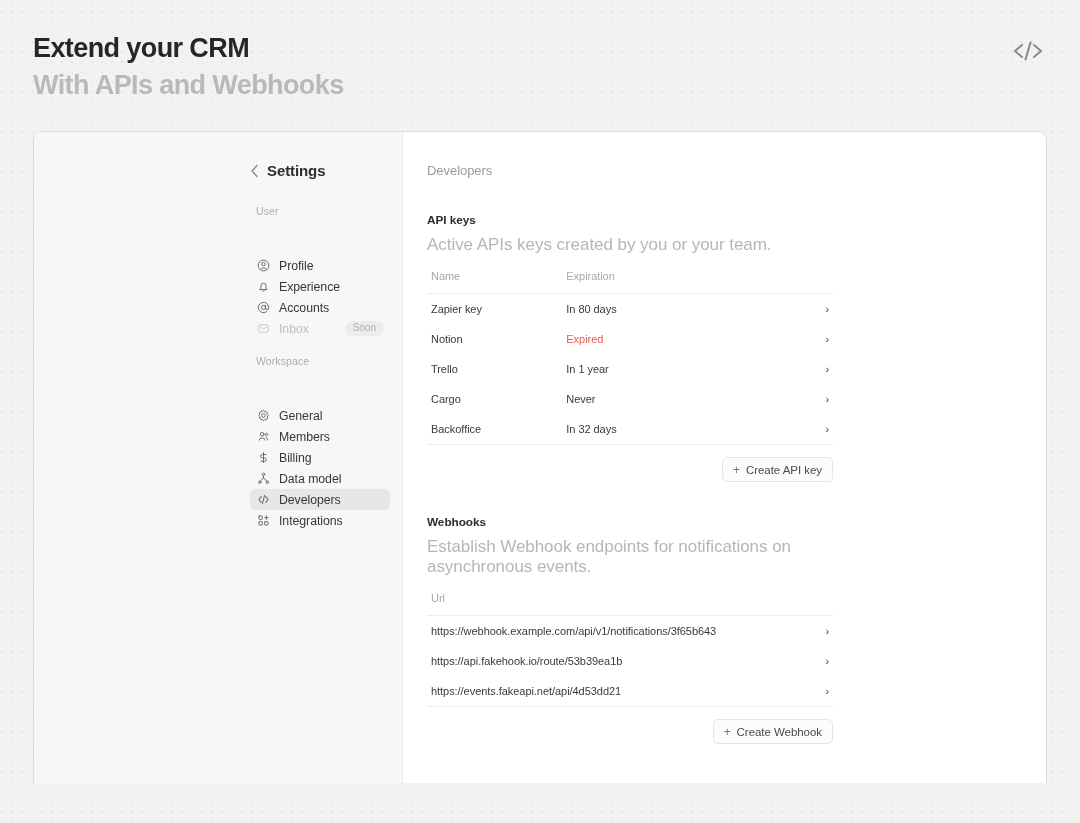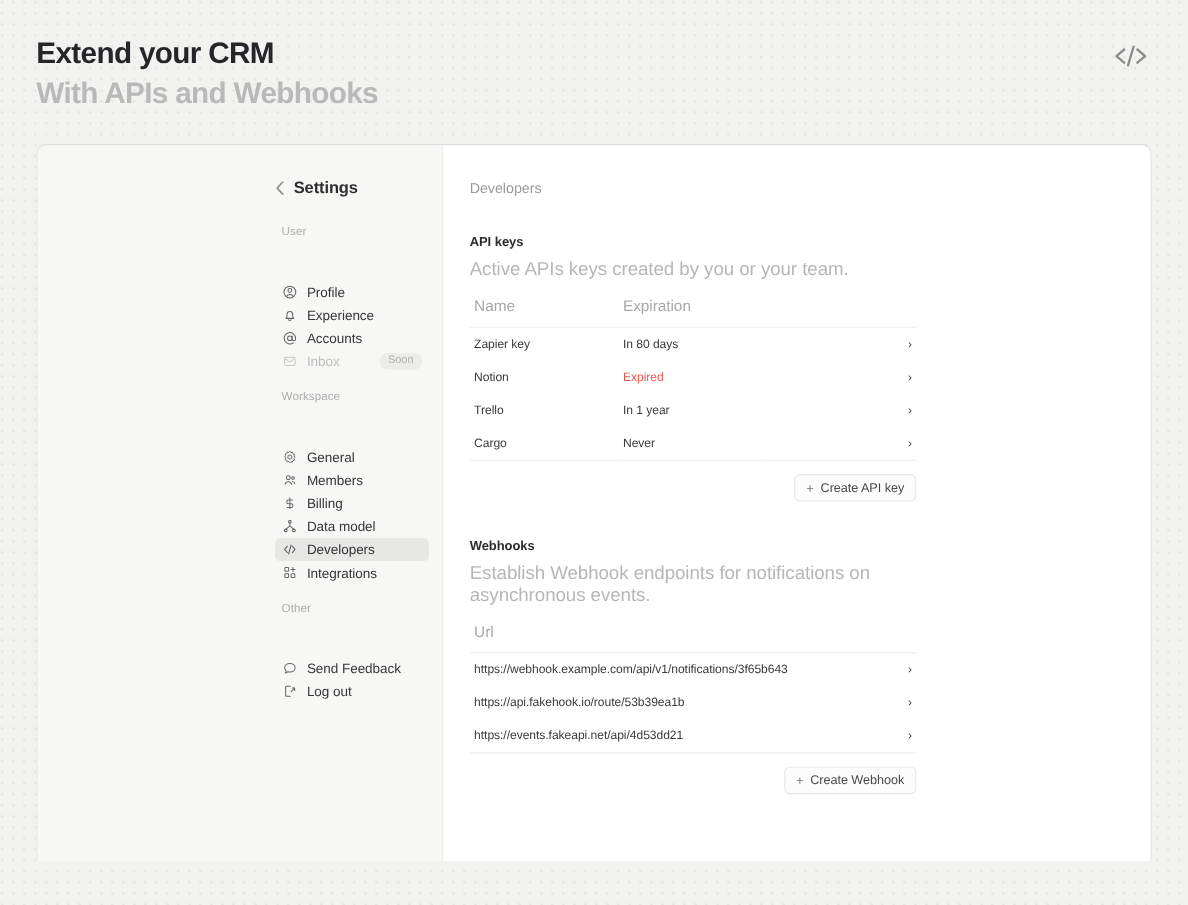--- a/index.html
+++ b/index.html
@@ -194,21 +194,21 @@
     letter-spacing: -0.05px;
   }
 
   table.data {
     width: 406px;
     border-collapse: collapse;
     table-layout: fixed;
   }
   table.data th {
     text-align: left;
-    font-size: 14px;
+    font-size: 11px;
     font-weight: normal;
     color: #a8a8a8;
     padding: 0 4px 11px 4px;
     border-bottom: 1px solid #ededed;
     letter-spacing: -0.05px;
   }
   table.data td {
     font-size: 11px;
     color: #3a3a3e;
     padding: 9px 4px 9px 4px;
@@ -395,43 +395,20 @@
                 <rect x="2.4" y="9.4" width="4.2" height="4.2" rx="0.7"></rect>
                 <rect x="9.4" y="9.4" width="4.2" height="4.2" rx="0.7"></rect>
                 <line x1="11.5" y1="2.4" x2="11.5" y2="6.6"></line>
                 <line x1="9.4" y1="4.5" x2="13.6" y2="4.5"></line>
               </svg>
           </span>
           <span class="txt">Integrations</span>
         </div>
       </div>
 
-      <div class="nav-group">
-        <div class="nav-group-title">Other</div>
-
-        <div class="nav-item">
-          <span class="ic">
-            <svg width="13" height="13" viewBox="0 0 16 16" fill="none" stroke="currentColor" stroke-width="1.15" stroke-linejoin="round">
-                <path d="M8 2.6c3.3 0 5.9 2.1 5.9 4.8S11.3 12.2 8 12.2c-.7 0-1.4-.1-2-.3l-3 1.4.9-2.3C3.1 10.2 2.1 8.9 2.1 7.4 2.1 4.7 4.7 2.6 8 2.6z"></path>
-              </svg>
-          </span>
-          <span class="txt">Send Feedback</span>
-        </div>
-
-        <div class="nav-item">
-          <span class="ic">
-            <svg width="13" height="13" viewBox="0 0 16 16" fill="none" stroke="currentColor" stroke-width="1.15" stroke-linecap="round" stroke-linejoin="round">
-                <path d="M8.6 2.4H4.3a1 1 0 0 0-1 1v9.2a1 1 0 0 0 1 1h4.3"></path>
-                <polyline points="10.6,4.2 13.4,4.2 13.4,7"></polyline>
-                <line x1="13.2" y1="4.4" x2="9.4" y2="8.2"></line>
-              </svg>
-          </span>
-          <span class="txt">Log out</span>
-        </div>
-      </div>
 
     </div>
 
   </div>
 
   <div class="content">
 
     <div class="content-title">Developers</div>
 
     <div class="section">
@@ -458,20 +435,25 @@
             <td class="col-chev">›</td>
           </tr>
           <tr>
             <td>Trello</td>
             <td class="col-exp">In 1 year</td>
             <td class="col-chev">›</td>
           </tr>
           <tr>
             <td>Cargo</td>
             <td class="col-exp">Never</td>
+            <td class="col-chev">›</td>
+          </tr>
+          <tr>
+            <td>Backoffice</td>
+            <td class="col-exp">In 32 days</td>
             <td class="col-chev">›</td>
           </tr>
         </tbody>
       </table>
 
       <div class="row-action">
         <button class="btn">
           <span class="plus">+</span>
           <span>Create API key</span>
         </button>

